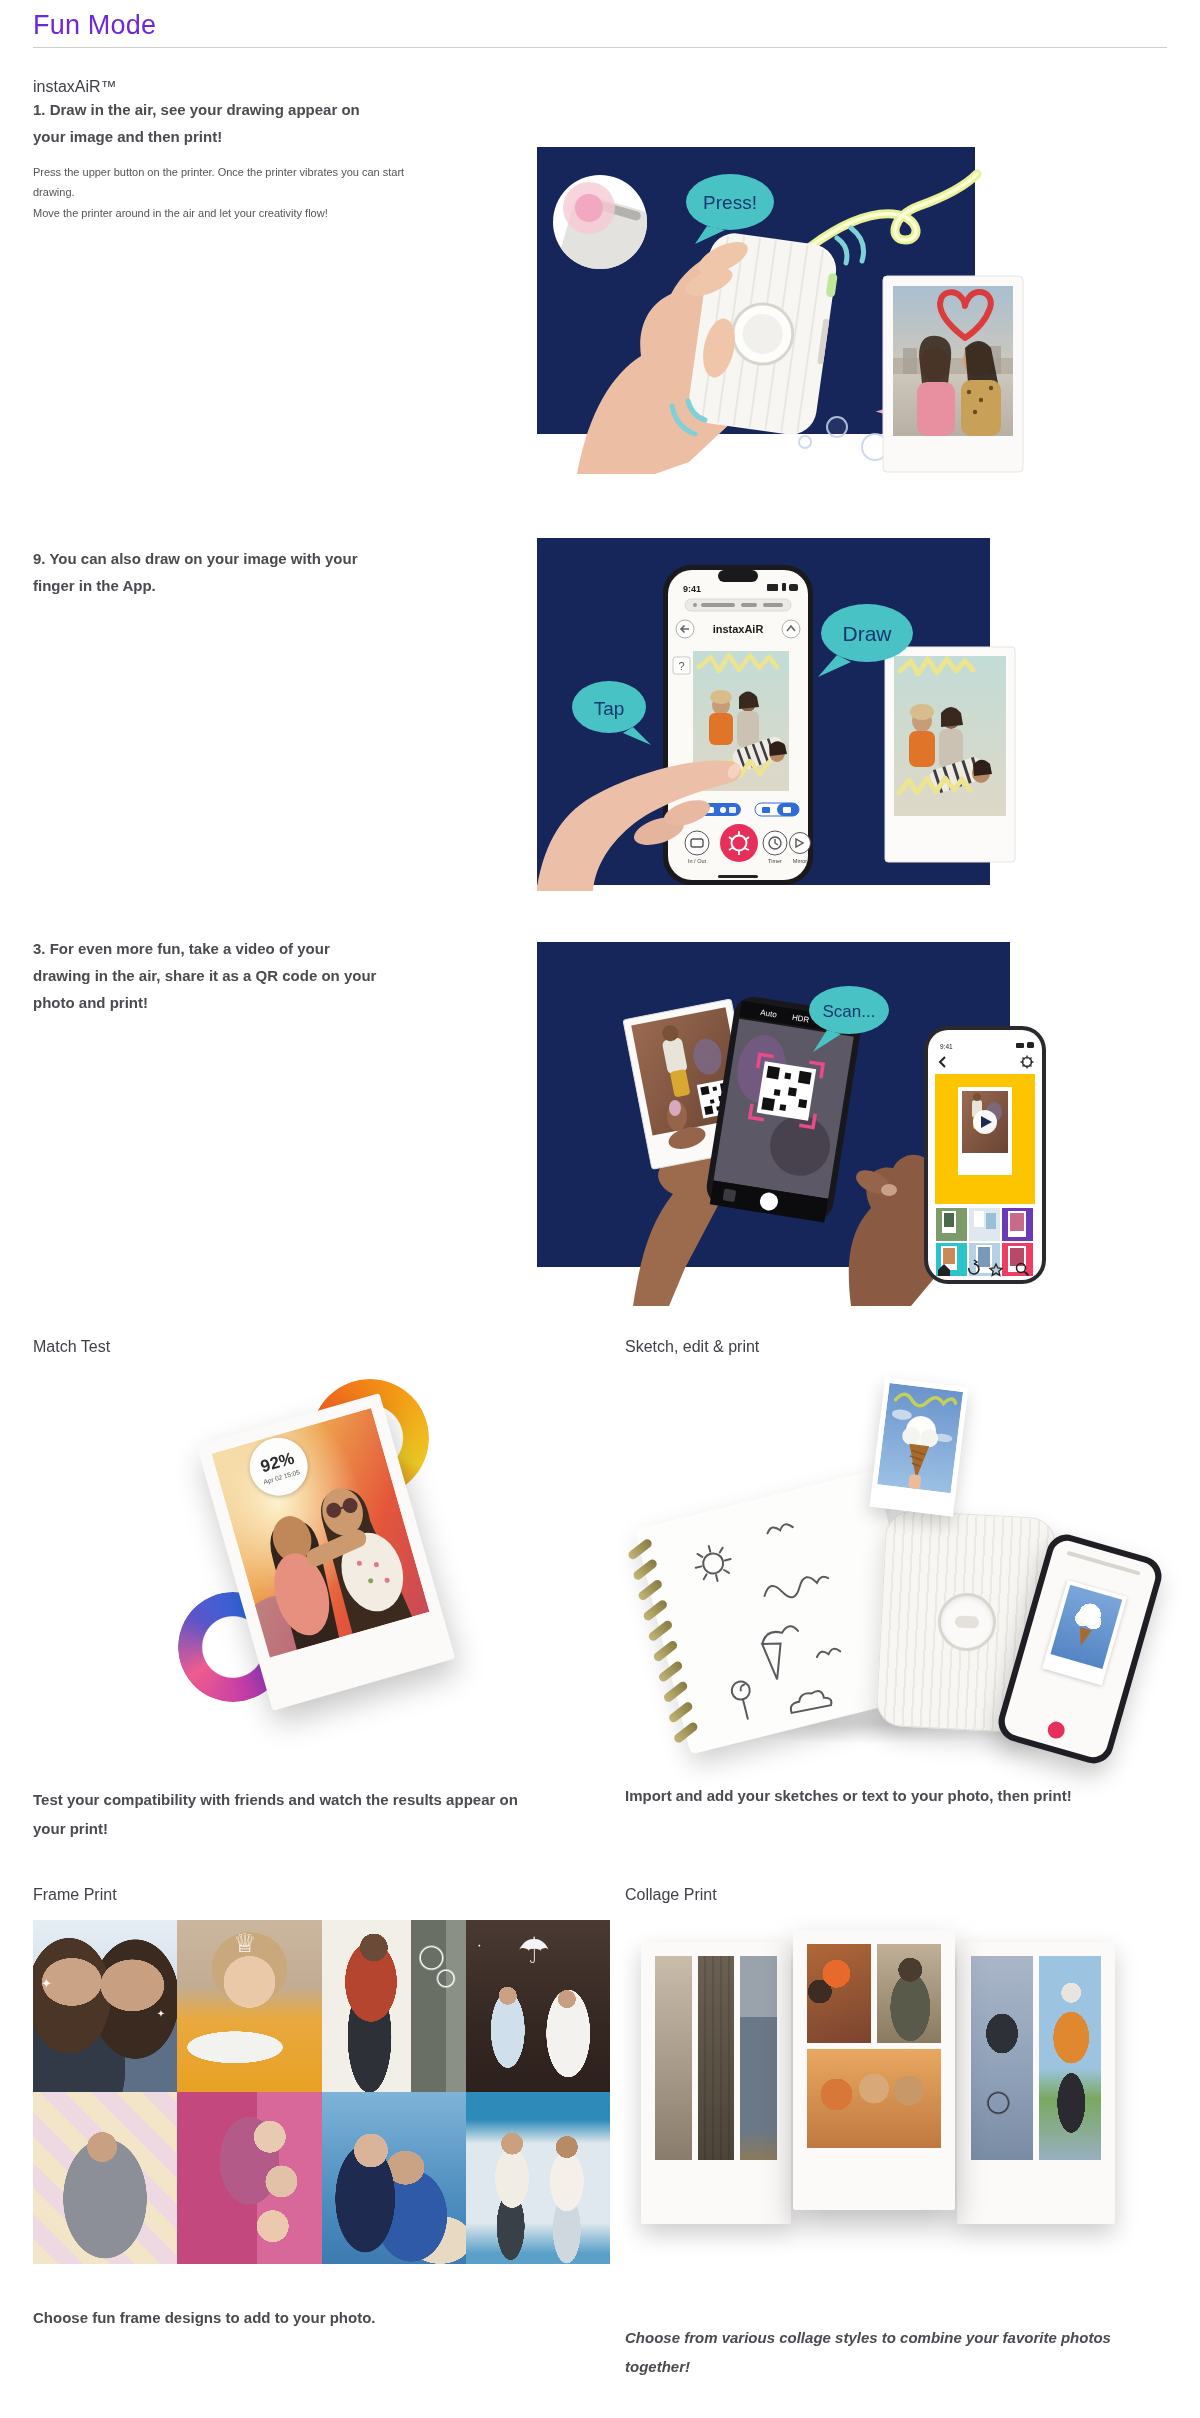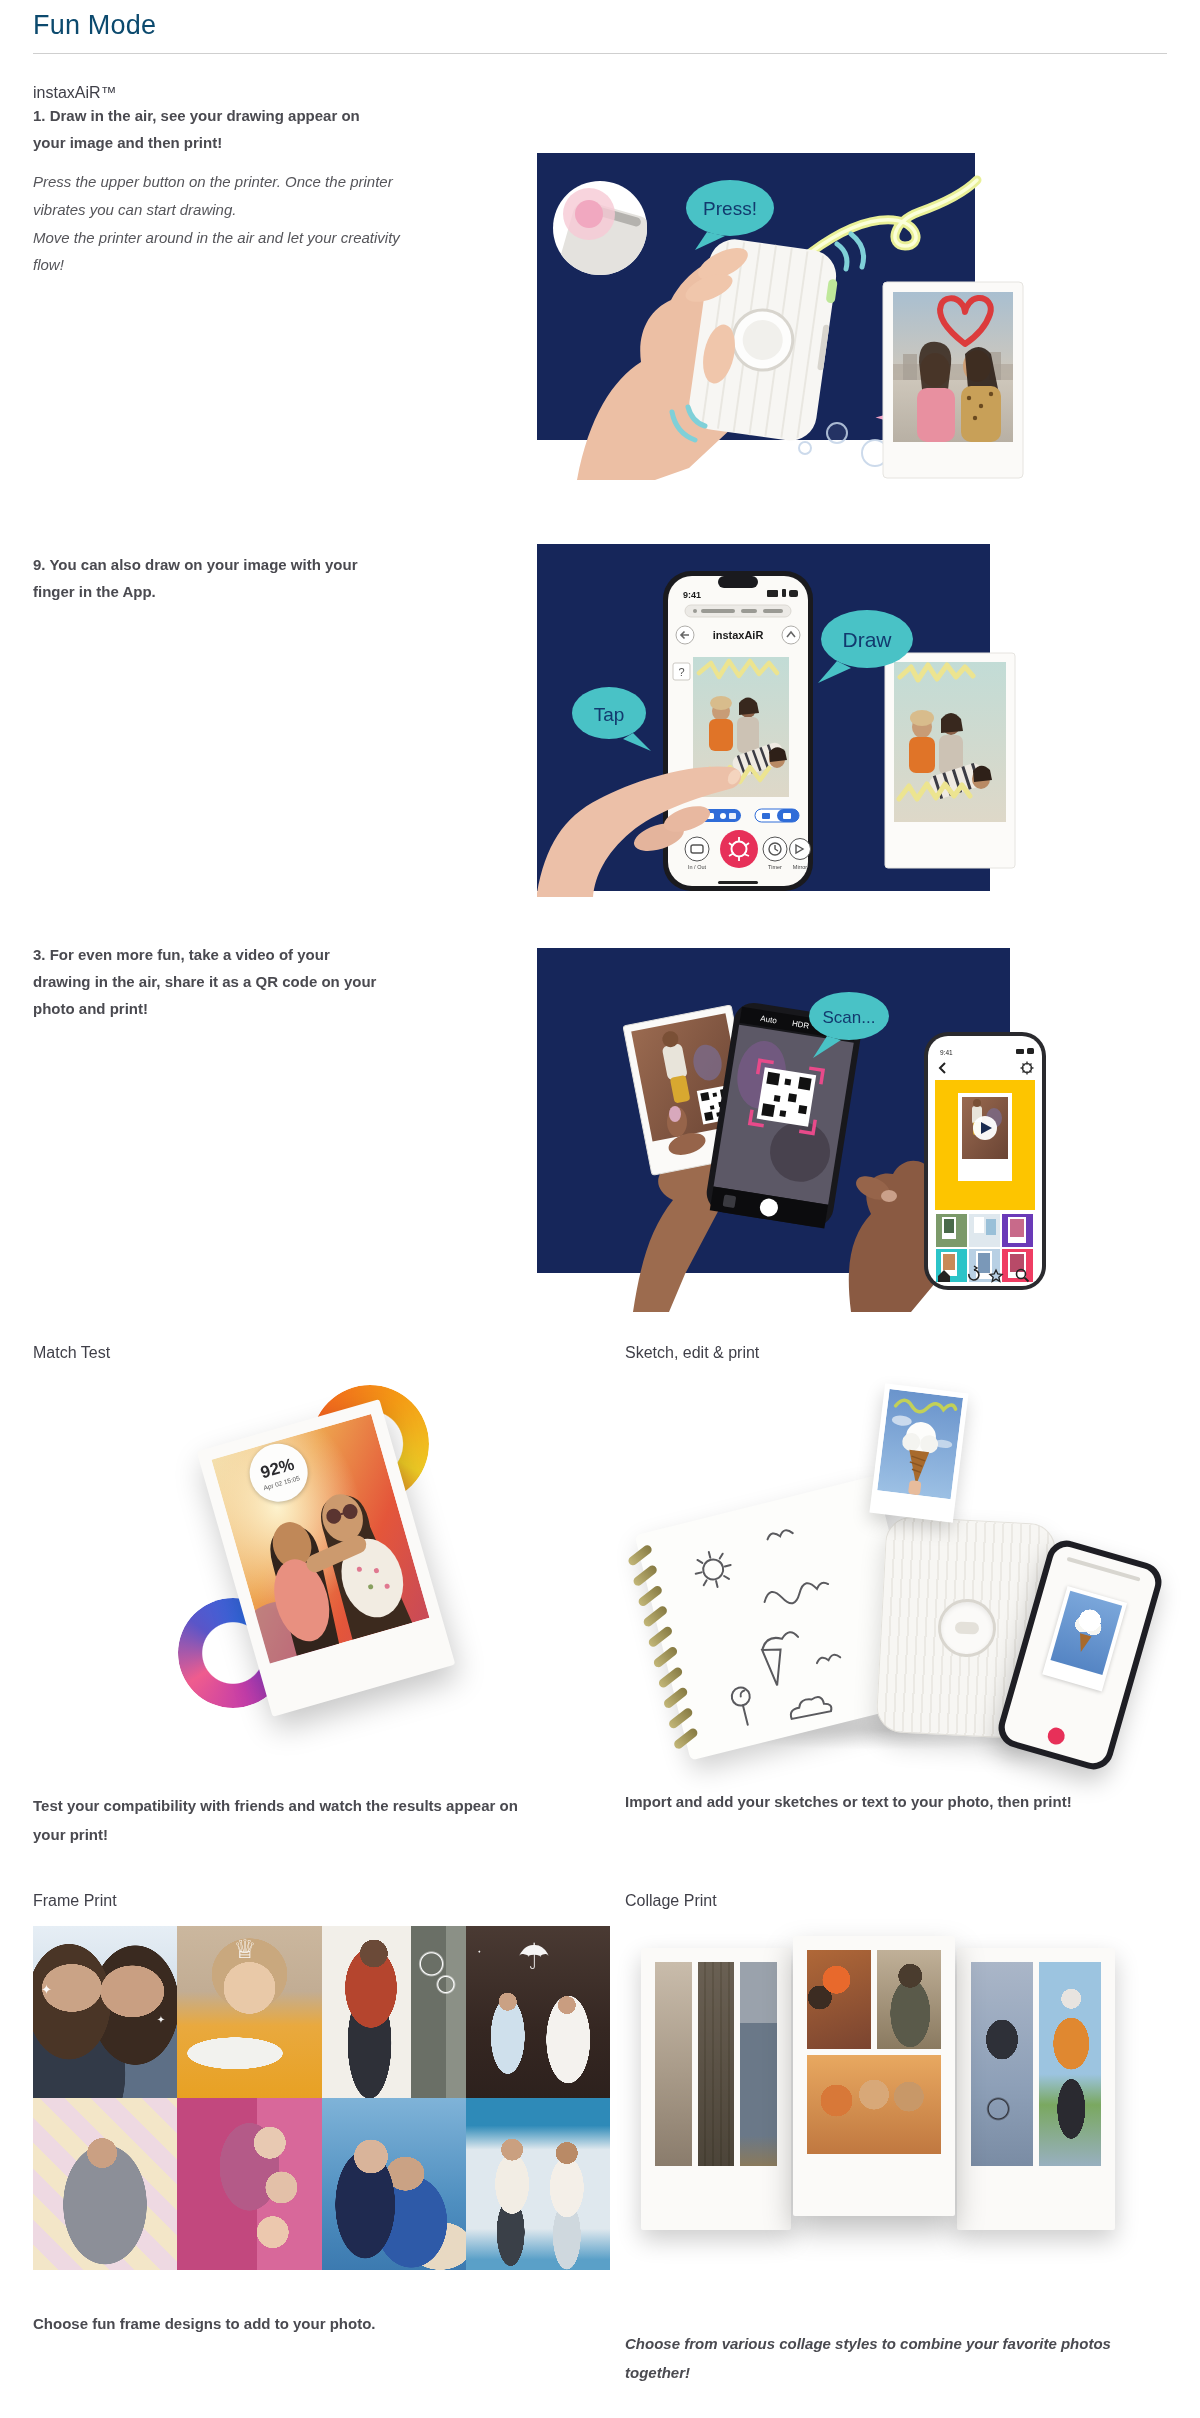--- a/index.html
+++ b/index.html
@@ -1,28 +1,28 @@
 <!DOCTYPE html>
 <html><head>
 <meta charset="utf-8">
 <style>
   * { margin:0; padding:0; box-sizing:border-box; }
   body {
     width:1200px; height:2418px; overflow:hidden; background:#fff;
     font-family:"Liberation Sans", sans-serif; color:#4b4b50;
   }
   .page { padding:10px 33px 0 33px; }
-  h1 { font-size:27px; font-weight:400; color:#0c4a6e; letter-spacing:.2px;
-       padding-bottom:12px; border-bottom:1px solid #cfcfcf; }
+  h1 { font-size:27px; font-weight:400; color:#6d28d9; letter-spacing:.2px;
+       padding-bottom:6px; border-bottom:1px solid #cfcfcf; }
   h2 { font-size:16px; font-weight:400; color:#3f3f48; }
   .air-h { margin:30px 0 0; }
   .row { display:flex; }
   .copy { width:504px; }
   .lead { font-size:15px; font-weight:700; color:#4a4a50; line-height:1.8; width:356px; }
-  .bodytext { font-size:15px; color:#55555a; line-height:1.85; width:372px;font-style:italic; }
+  .bodytext { font-size:11px; color:#55555a; line-height:1.85; width:372px; }
   .bodytext.first { margin-top:12px; }
   .art { width:510px; position:relative; }
   .art svg { display:block; }
   .art1 { margin-top:46px; height:332px; }
   .row2 { margin-top:71px; }
   .row2 .art { margin-top:-10px; height:360px; }
   .row3 { margin-top:40px; }
   .row3 .art { margin-top:3px; height:368px; }
   svg text { font-family:"Liberation Sans", sans-serif; }
   .bub { font-weight:400; }

